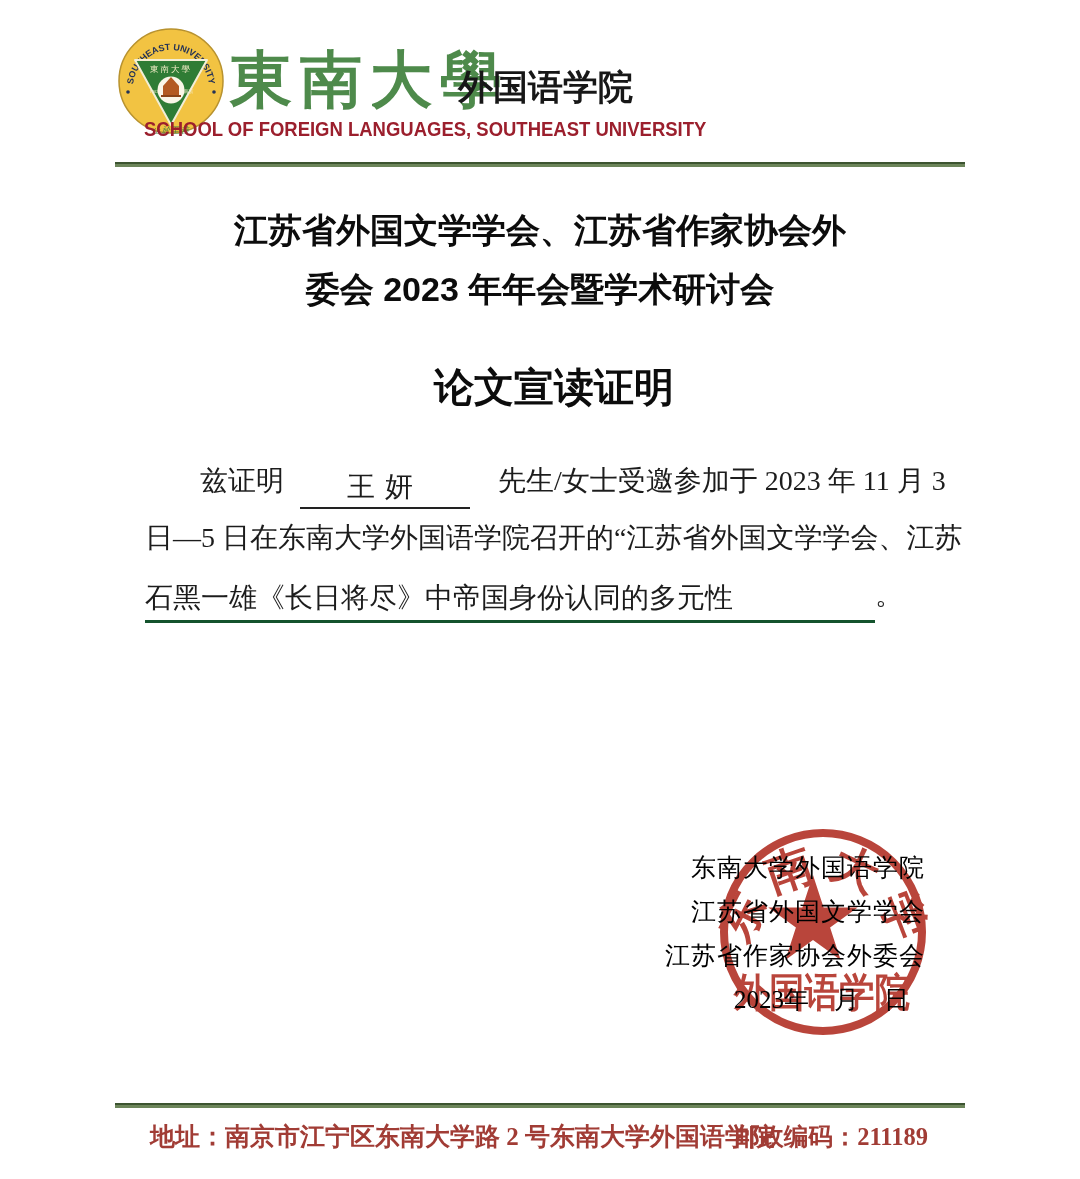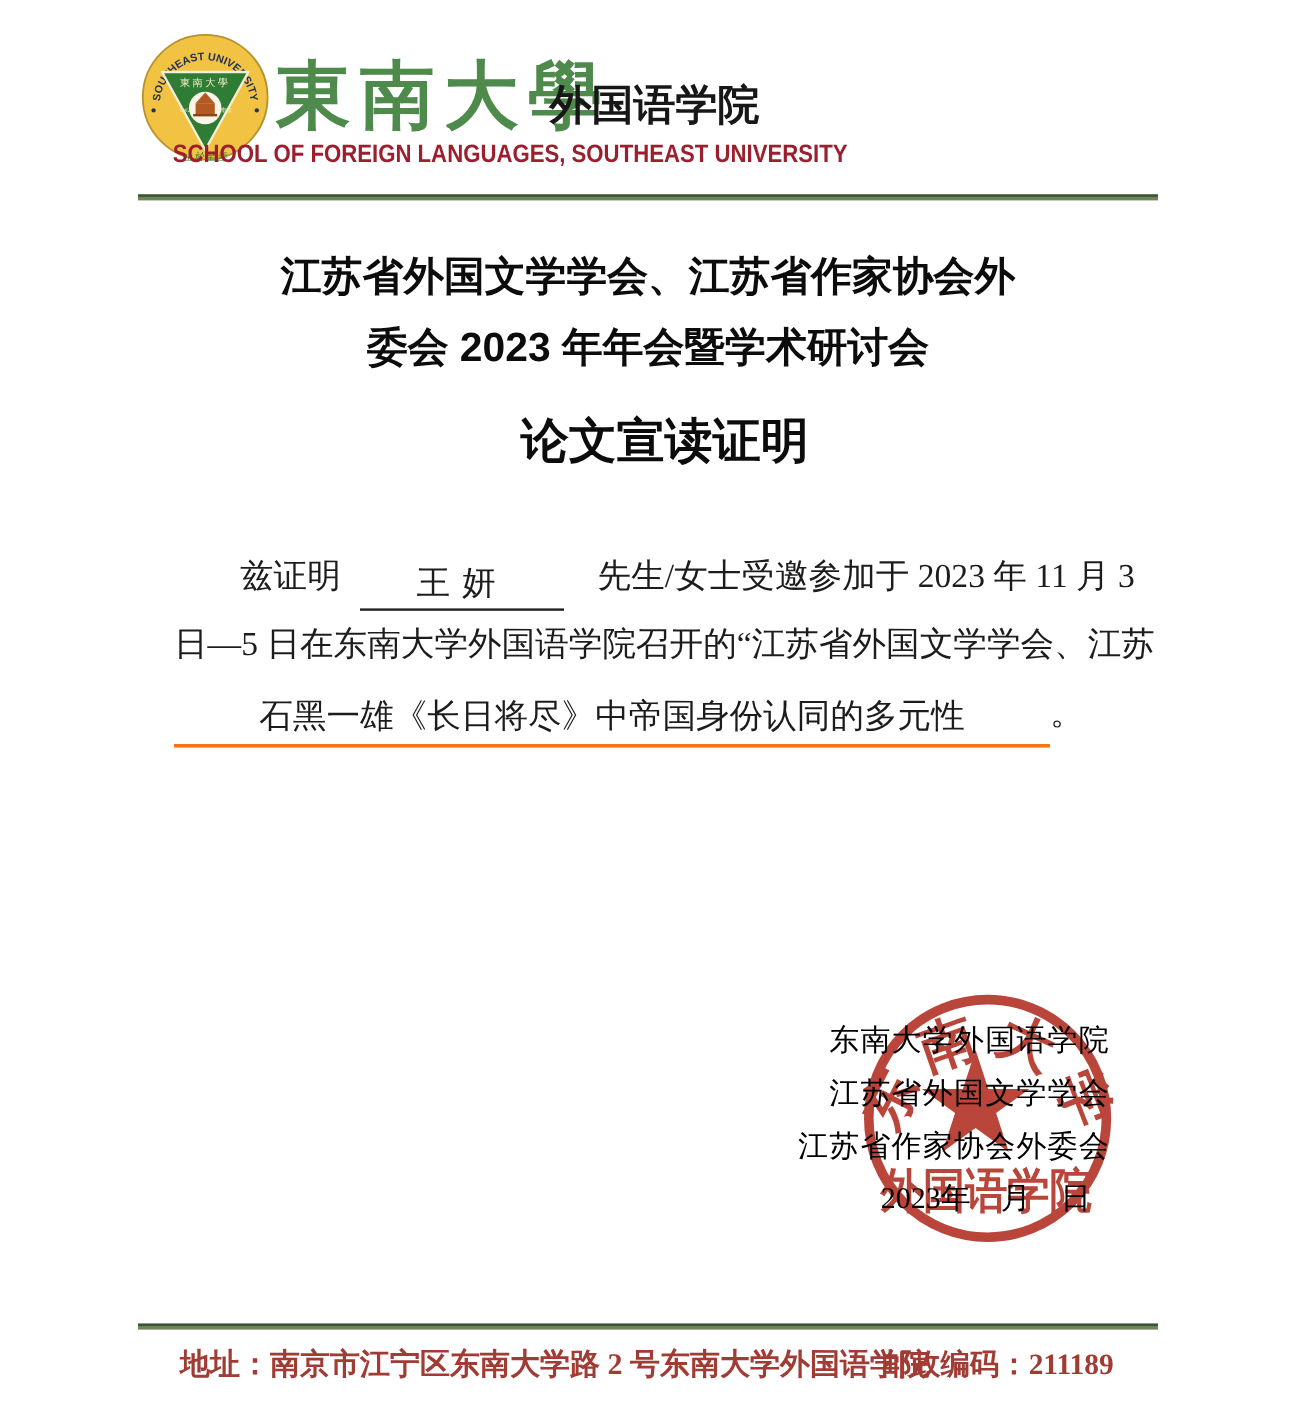--- a/index.html
+++ b/index.html
@@ -36,34 +36,34 @@
   .rule-top { top:162px; }
   .rule-bottom { top:1103px; }
   
   .title-line {
     position:absolute; left:0; width:1080px; text-align:center;
     font-family:"Liberation Sans","DejaVu Sans",sans-serif;
     font-weight:bold; font-size:34px; color:#0c0c0c; white-space:nowrap;
   }
   .title-1 { top:208px; }
   .title-2 { top:267px; }
-  .subtitle { top:340px; font-size:40px;padding-left:28px; }
+  .subtitle { top:360px; font-size:40px;padding-left:28px; }
   
   .body-block { position:absolute; left:145px; top:452px; width:800px;
                 font-size:28px; color:#1c1c1c; }
   .body-line { height:57px; line-height:57px; white-space:nowrap; }
   .indent { display:inline-block; width:55px; }
   .name-slot {
     display:inline-block; width:170px; margin-left:16px; margin-right:28px;
     border-bottom:2px solid #222; text-align:center; letter-spacing:10px;
     line-height:40px; height:42px; vertical-align:bottom;
   }
   .paper-slot {
-    display:inline-block; width:730px; border-bottom:3px solid #f97316;
-    line-height:42px; height:46px; vertical-align:bottom; text-align:center;
+    display:inline-block; width:730px; border-bottom:3px solid #14532d;
+    line-height:42px; height:46px; vertical-align:bottom; text-align:left;
   }
   
   .signature {
     position:absolute; right:155px; top:846px; text-align:right;
     font-size:25px; color:#000000; z-index:1;
   }
   .signature .sig-line { line-height:44px; white-space:nowrap; letter-spacing:1px; }
   .signature .date-line { line-height:44px; white-space:nowrap; padding-right:16px; }
   
   .stamp { position:absolute; left:712px; top:820px; width:222px; height:222px;

